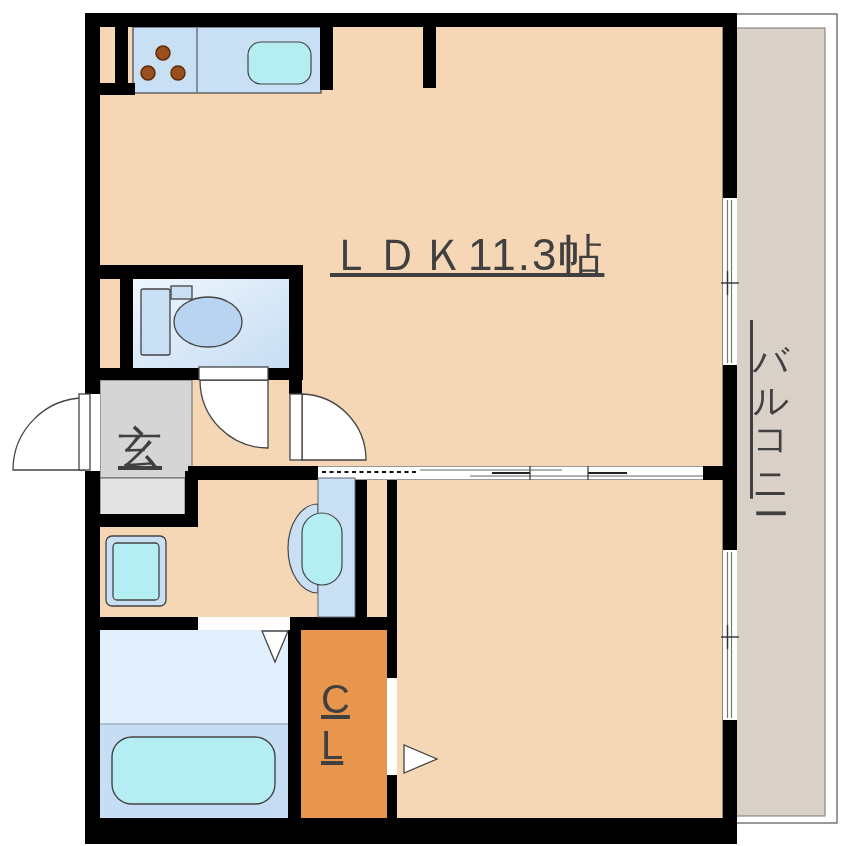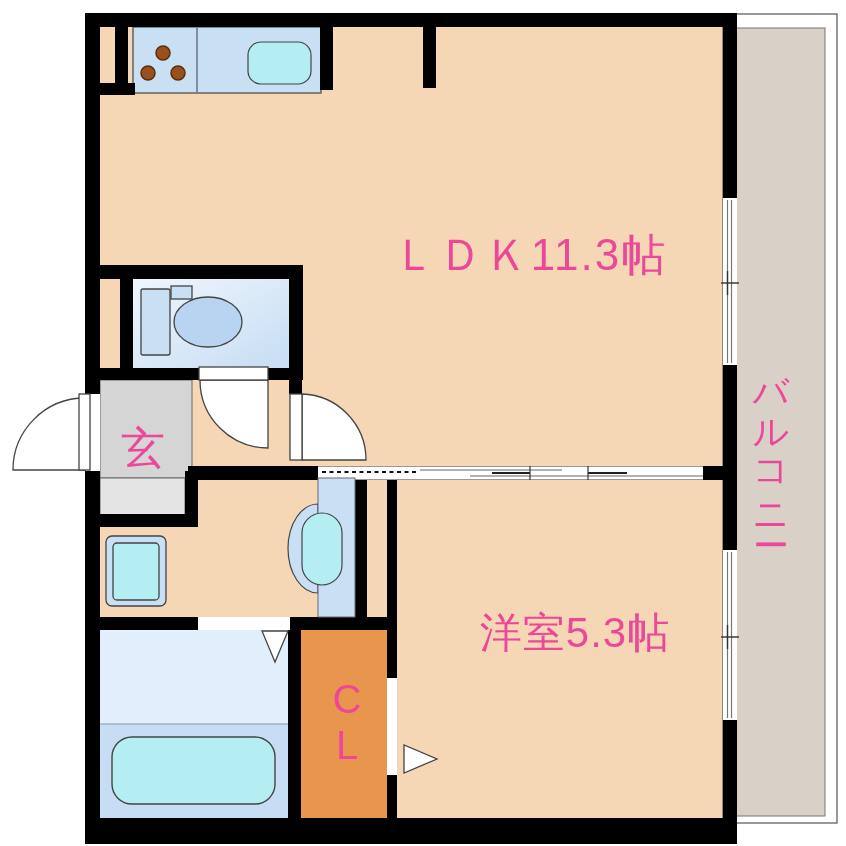--- a/index.html
+++ b/index.html
@@ -1,20 +1,20 @@
 <!DOCTYPE html>
 <html style="--floor-peach: #f5d7b6; --wall-black: #000000; --water-blue: #c9e0f4; --fixture-cyan: #b5eef2; --toilet-bowl-blue: #b9d4f0; --bath-upper: #e1eefb; --bath-lower: #c6ddf4; --closet-orange: #e8954e; --entrance-gray: #d5d5d5; --entrance-step-gray: #e4e4e4; --balcony-gray: #d9d0c8; --burner-brown: #9a4f1e; --outline-dark: #444444; --hairline-gray: #999999;"><head>
 <meta charset="utf-8">
 <style>
   html,body{margin:0;padding:0;background:#ffffff;}
   #stage{position:relative;width:846px;height:846px;background:#fff;overflow:hidden;
          font-family:"Liberation Sans","DejaVu Sans",sans-serif;}
   #plan-svg{position:absolute;left:0;top:0;}
-  .label{position:absolute;color:#ec4899;text-align:center;line-height:1.05;
-         font-family:"Liberation Sans","DejaVu Sans",sans-serif;}
+  .label{position:absolute;color:#404040;line-height:1.05;
+         font-family:"Liberation Sans","DejaVu Sans",sans-serif;text-decoration:underline;}
   .lbl-ldk{left:330px;top:232px;width:400px;font-size:44px;letter-spacing:2px;}
   .lbl-yo{left:400px;top:611px;width:350px;font-size:42px;letter-spacing:1px;}
   .lbl-gen{left:118px;top:425px;width:50px;font-size:44px;}
   .lbl-cl{left:321px;top:676px;width:52px;font-size:40px;line-height:1.15;}
   .lbl-balc{left:744px;top:320px;height:240px;width:46px;font-size:36px;
             writing-mode:vertical-rl;text-orientation:mixed;letter-spacing:3px;}
   
   .f-peach{fill:var(--floor-peach);}
   .f-wall{fill:var(--wall-black);}
   .f-white{fill:#ffffff;}
@@ -175,21 +175,20 @@
       <path class="f-water" d="M 318 504 A 30 44.5 0 0 0 318 593 Z"></path>
       <rect class="f-water" x="318" y="478" width="37" height="139" stroke="#667" stroke-width="1"></rect>
       <rect class="f-cyan" x="302" y="513" width="40" height="72" rx="20"></rect>
     </g>
 
     <rect class="f-cyan" x="112" y="737" width="163" height="67" rx="20" stroke="var(--outline-dark)" stroke-width="1.4"></rect>
   </g>
 </svg>
 
 <div class="label lbl-ldk">ＬＤＫ11.3帖</div>
-<div class="label lbl-yo">洋室5.3帖</div>
 <div class="label lbl-gen">玄</div>
 <div class="label lbl-cl">
   <div>C</div>
   <div>L</div>
 </div>
 <div class="label lbl-balc">バルコニー</div>
 
 </div>
 
 </body></html>

